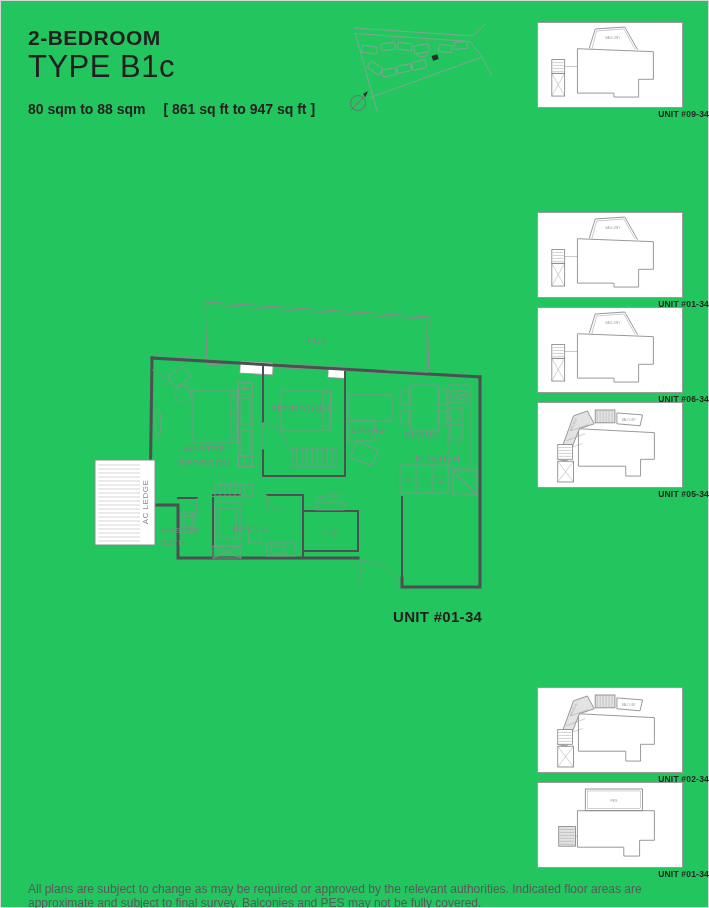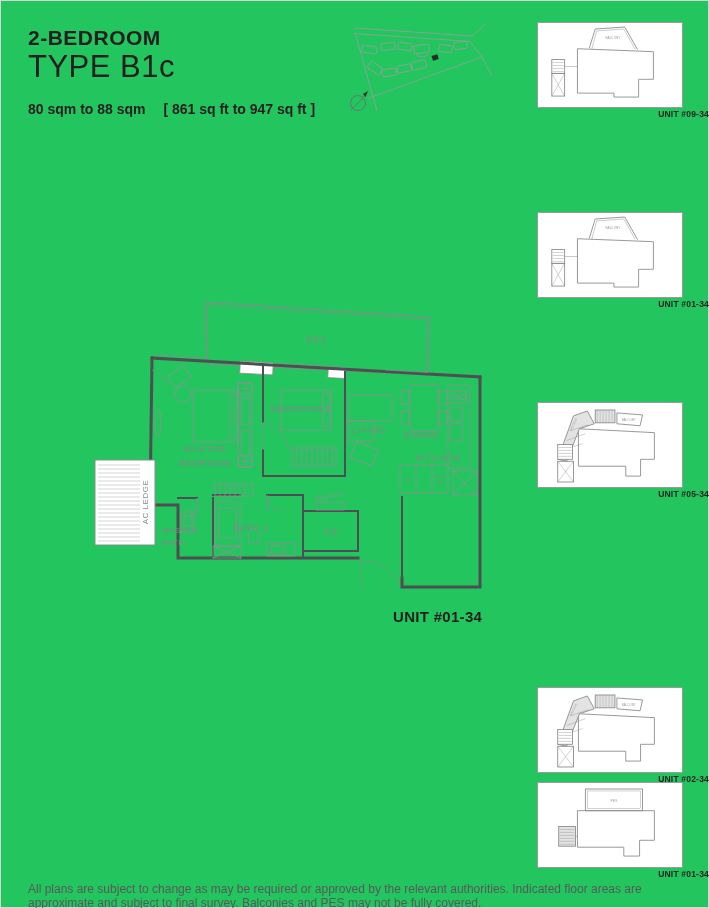--- a/index.html
+++ b/index.html
@@ -260,20 +260,26 @@
         <use href="#kpA"></use>
       </svg>
     <div class="kp-label">UNIT #09-34</div>
   </div>
   <div class="key-plan" style="top:212px">
     <svg class="kp-box" viewBox="0 0 146 85">
         <use href="#kpA"></use>
       </svg>
     <div class="kp-label">UNIT #01-34</div>
   </div>
+  <div class="key-plan" style="top:307px">
+    <svg class="kp-box" viewBox="0 0 146 85">
+        <use href="#kpA"></use>
+      </svg>
+    <div class="kp-label">UNIT #06-34</div>
+  </div>
   <div class="key-plan" style="top:402px">
     <svg class="kp-box" viewBox="0 0 146 85">
         <use href="#kpB"></use>
       </svg>
     <div class="kp-label">UNIT #05-34</div>
   </div>
   <div class="key-plan" style="top:687px">
     <svg class="kp-box" viewBox="0 0 146 85">
         <use href="#kpB"></use>
       </svg>

